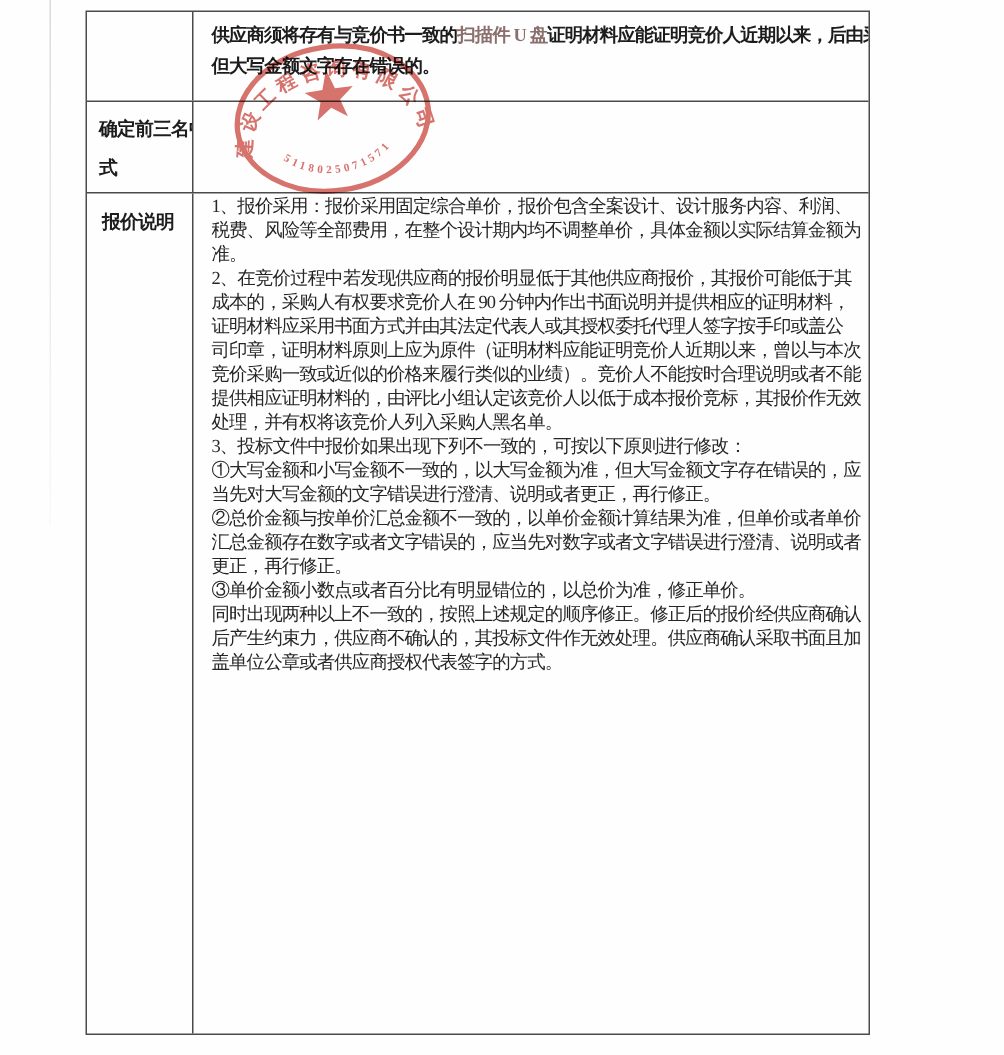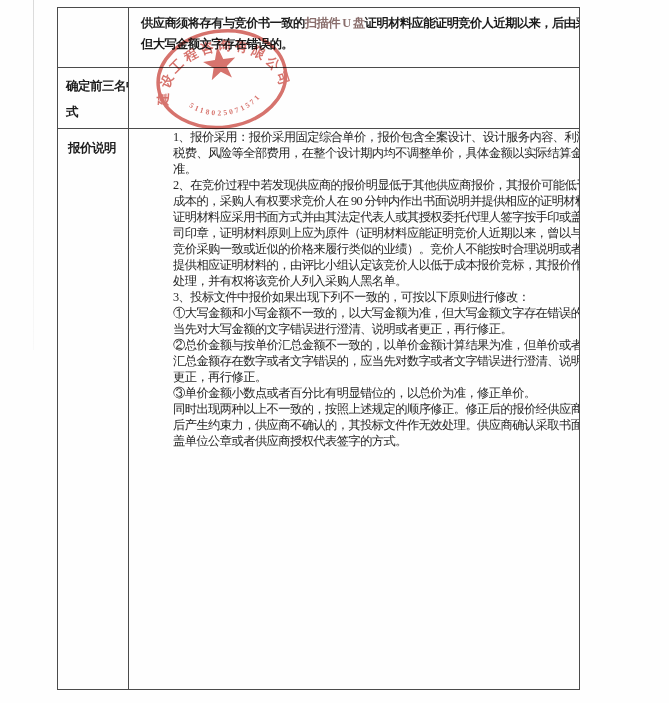--- a/index.html
+++ b/index.html
@@ -16,21 +16,21 @@
     background: linear-gradient(rgba(0,0,0,.14), rgba(0,0,0,.02));
   }
   .doc-table {
     position: absolute; left: 57px; top: 7px; width: 523px; height: 683px;
     border: 1px solid #4b4b4b;
     display: flex; flex-direction: column;
   }
   .t-row { display: flex; border-bottom: 1px solid #4b4b4b; }
   .t-row.r1 { flex: 0 0 60px; }
   .t-row.r2 { flex: 0 0 61px; }
-  .t-row.r3 { flex: 1 1 auto; border-bottom: none; gap: 32px; }
+  .t-row.r3 { flex: 1 1 auto; border-bottom: none; }
   .c-label {
     flex: 0 0 71px; border-right: 1px solid #4b4b4b;
     font-weight: 700; font-size: 12.5px; line-height: 26px;
     padding: 5px 2px 0 8px; white-space: pre; color: #1d1d1d;
     letter-spacing: -0.5px; overflow: hidden;
   }
   .c-label.center { text-align: center; padding-left: 0; padding-top: 6px; }
   .c-body {
     flex: 1 1 auto; overflow: hidden;
     font-size: 12.3px; letter-spacing: -0.6px; color: #262626;

